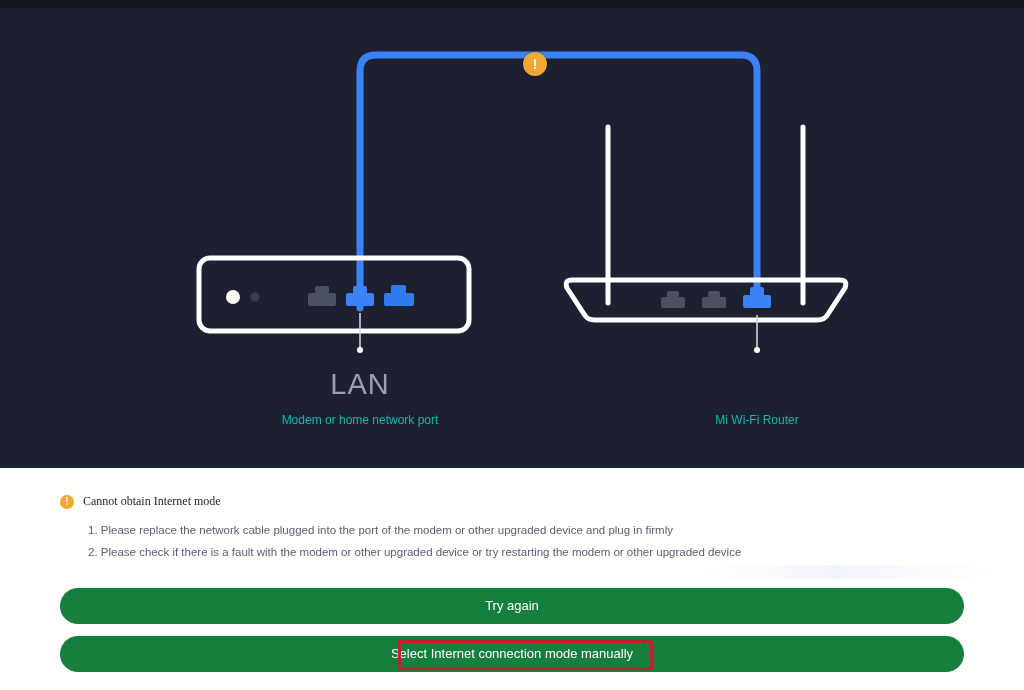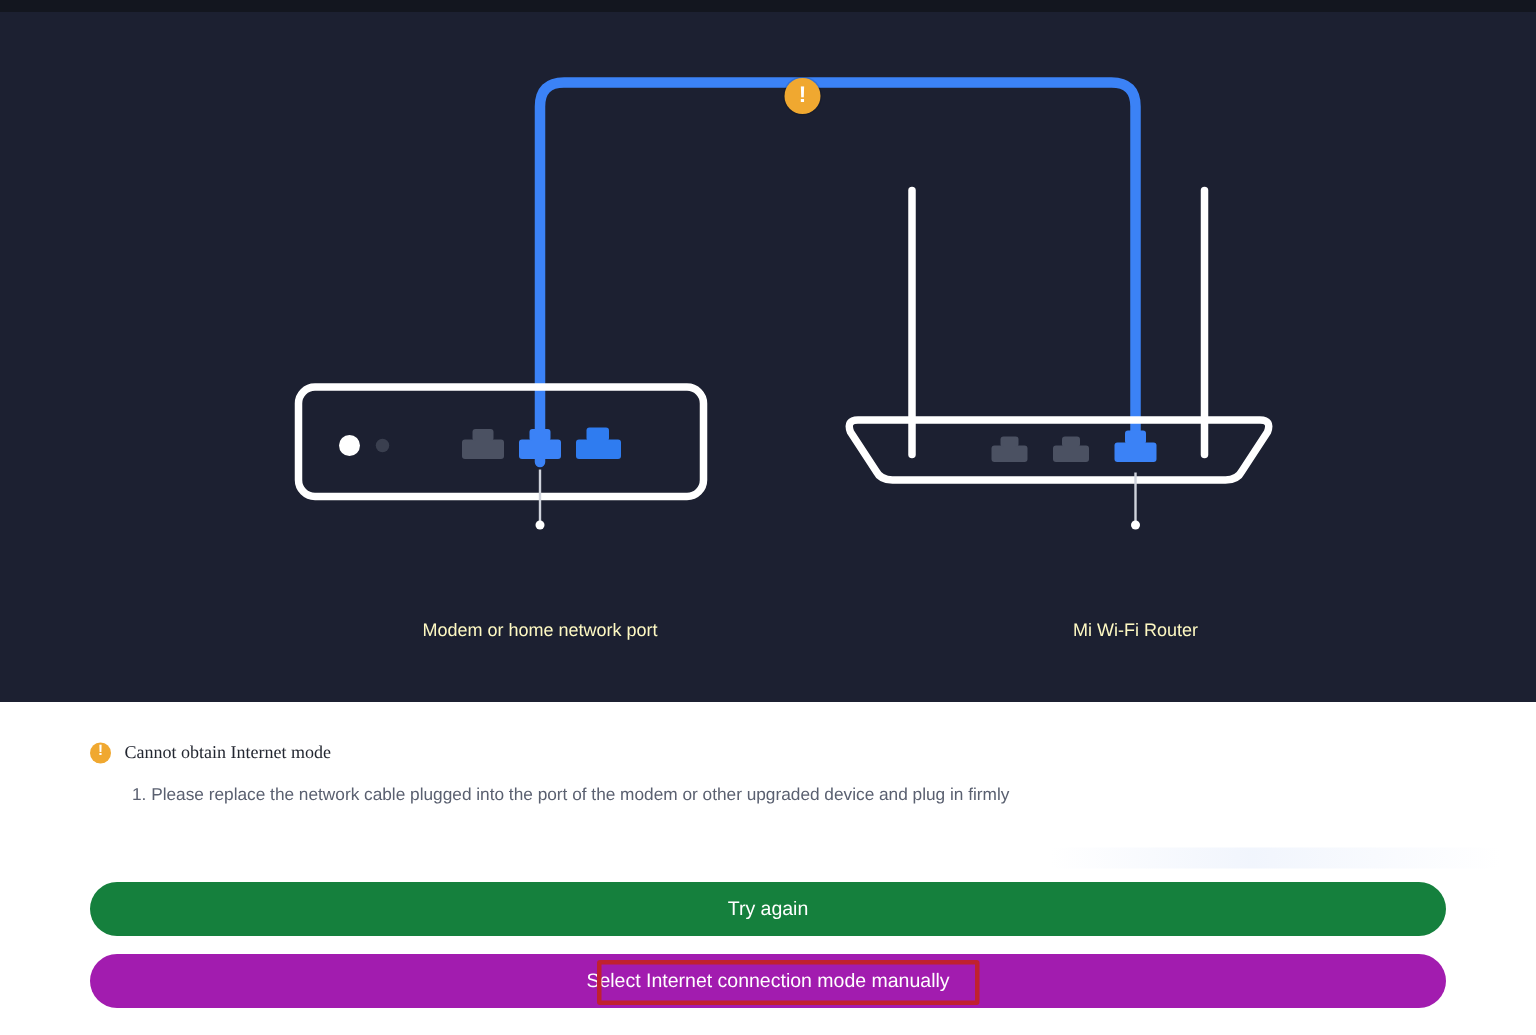--- a/index.html
+++ b/index.html
@@ -45,21 +45,21 @@
   .dev-label {
     position: absolute; text-align: center;
     color: #9aa0ad; font-size: 29px; letter-spacing: 1px;
     font-family: "Liberation Sans", sans-serif; font-weight: 400;
   }
   .dev-label.lan  { left: 280px; top: 360px; width: 160px; }
   .dev-label.wan  { left: 677px; top: 360px; width: 160px; }
 
   .dev-sub {
     position: absolute; text-align: center;
-    color: #fef9c3; font-size: 12px;
+    color: #14b8a6; font-size: 12px;
     font-family: "Liberation Sans", sans-serif;
   }
   .dev-sub.lan { left: 200px; top: 405px; width: 320px; }
   .dev-sub.wan { left: 637px; top: 405px; width: 240px; }
 
   
   .panel {
     position: absolute; left: 0; top: 468px; width: 1024px; height: 222px;
     background: #ffffff;
   }
@@ -91,21 +91,21 @@
 
   .btns { position: absolute; left: 0; top: 120px; width: 1024px; }
   .btn {
     display: block; width: 904px; margin: 0 auto 12px auto;
     height: 36px; border: none; border-radius: 18px;
     color: #ffffff; font-size: 13px;
     font-family: "Liberation Sans", sans-serif;
     cursor: pointer; line-height: 36px; text-align: center; padding: 0;
   }
   .btn.primary   { background: #15803d; }
-  .btn.secondary { background: #a21caf; }
+  .btn.secondary { background: #15803d; }
 
   
   .red-box {
     position: absolute; left: 398px; top: 640px;
     width: 255px; height: 30px;
     border: 3px solid #c0212f; border-radius: 2px;
     pointer-events: none;
   }
   .sheen {
     position: absolute; left: 700px; top: 565px; width: 300px; height: 14px;
@@ -168,36 +168,38 @@
       </g>
 
       <line x1="757" y1="307" x2="757" y2="340" stroke="#cfd3dc" stroke-width="1.6"></line>
       <circle cx="757" cy="342" r="3" fill="#ffffff"></circle>
     </svg>
 
     <div class="warn-badge">
       <span class="bang">!</span>
     </div>
 
+    <div class="dev-label lan">LAN</div>
 
     <div class="dev-sub lan">Modem or home network port</div>
     <div class="dev-sub wan">Mi Wi-Fi Router</div>
   </div>
 
   <div class="panel">
 
     <div class="err-head">
       <span class="dot">
           <i>!</i>
         </span>
       <span class="txt">Cannot obtain Internet mode</span>
     </div>
 
     <div class="steps">
       <div class="step">1. Please replace the network cable plugged into the port of the modem or other upgraded device and plug in firmly</div>
+      <div class="step">2. Please check if there is a fault with the modem or other upgraded device or try restarting the modem or other upgraded device</div>
     </div>
 
     <div class="btns">
       <button class="btn primary">Try again</button>
       <button class="btn secondary">Select Internet connection mode manually</button>
     </div>
   </div>
 
   <div class="sheen"></div>
   <div class="red-box"></div>

